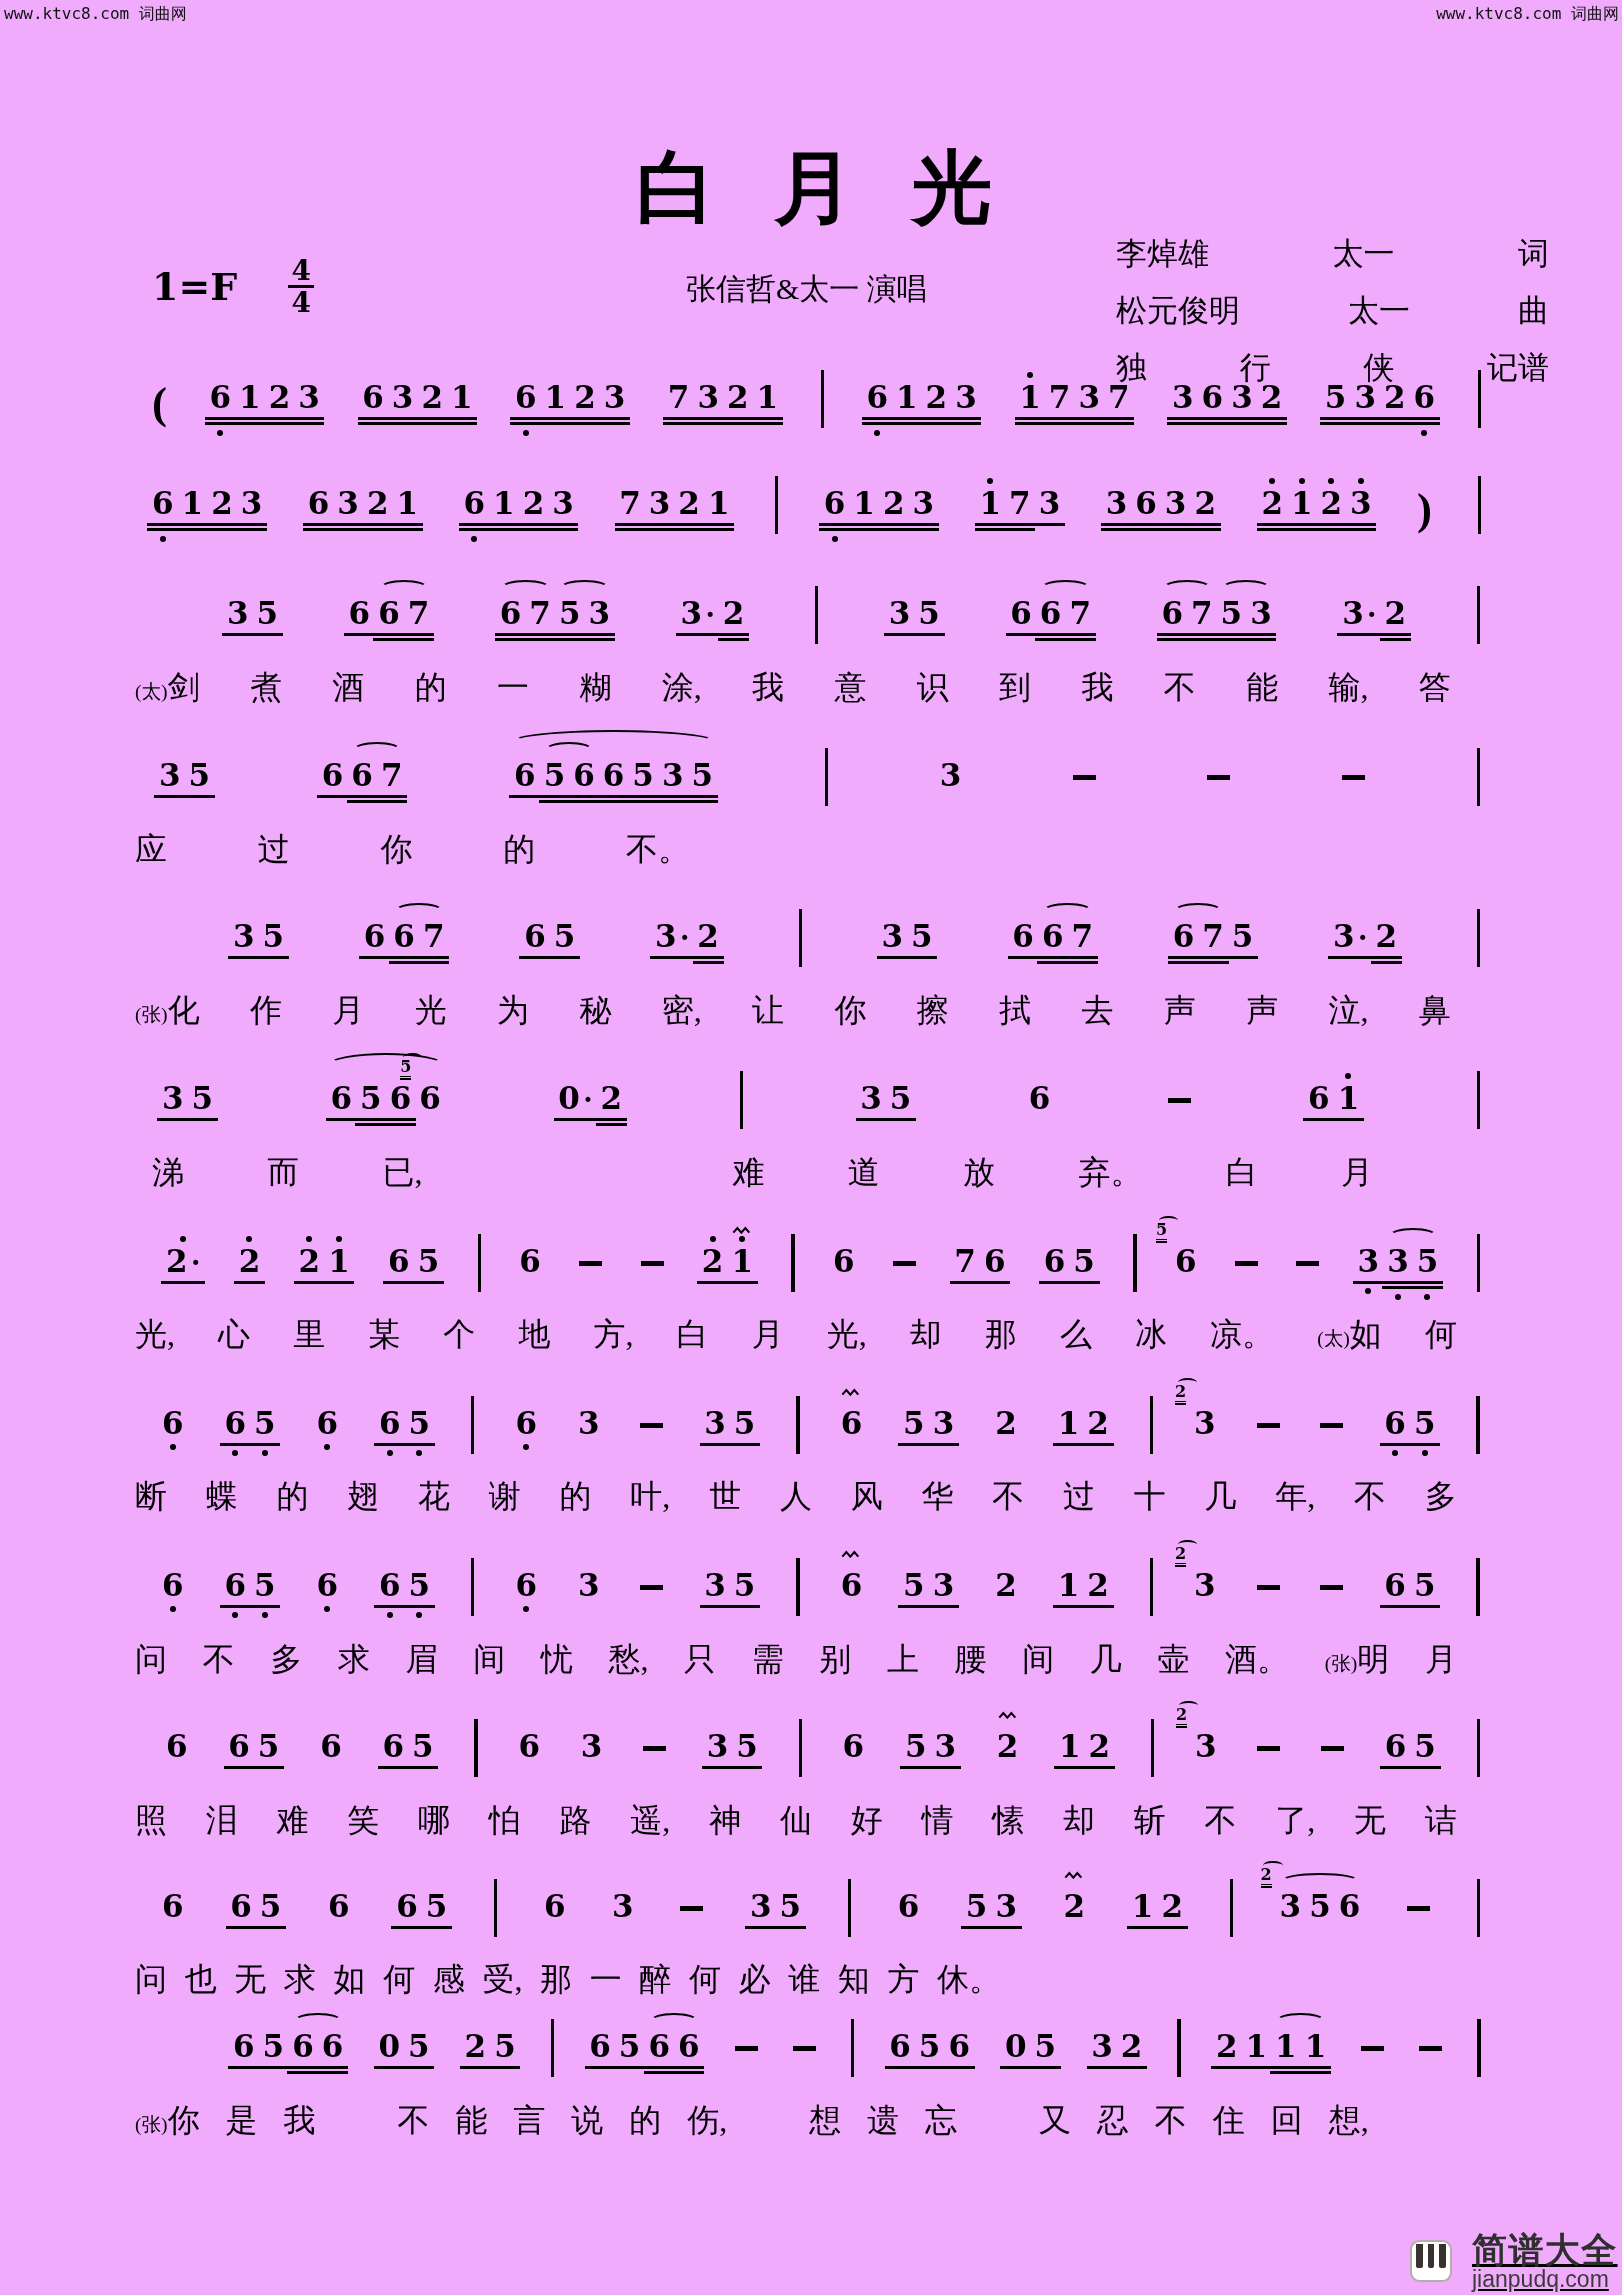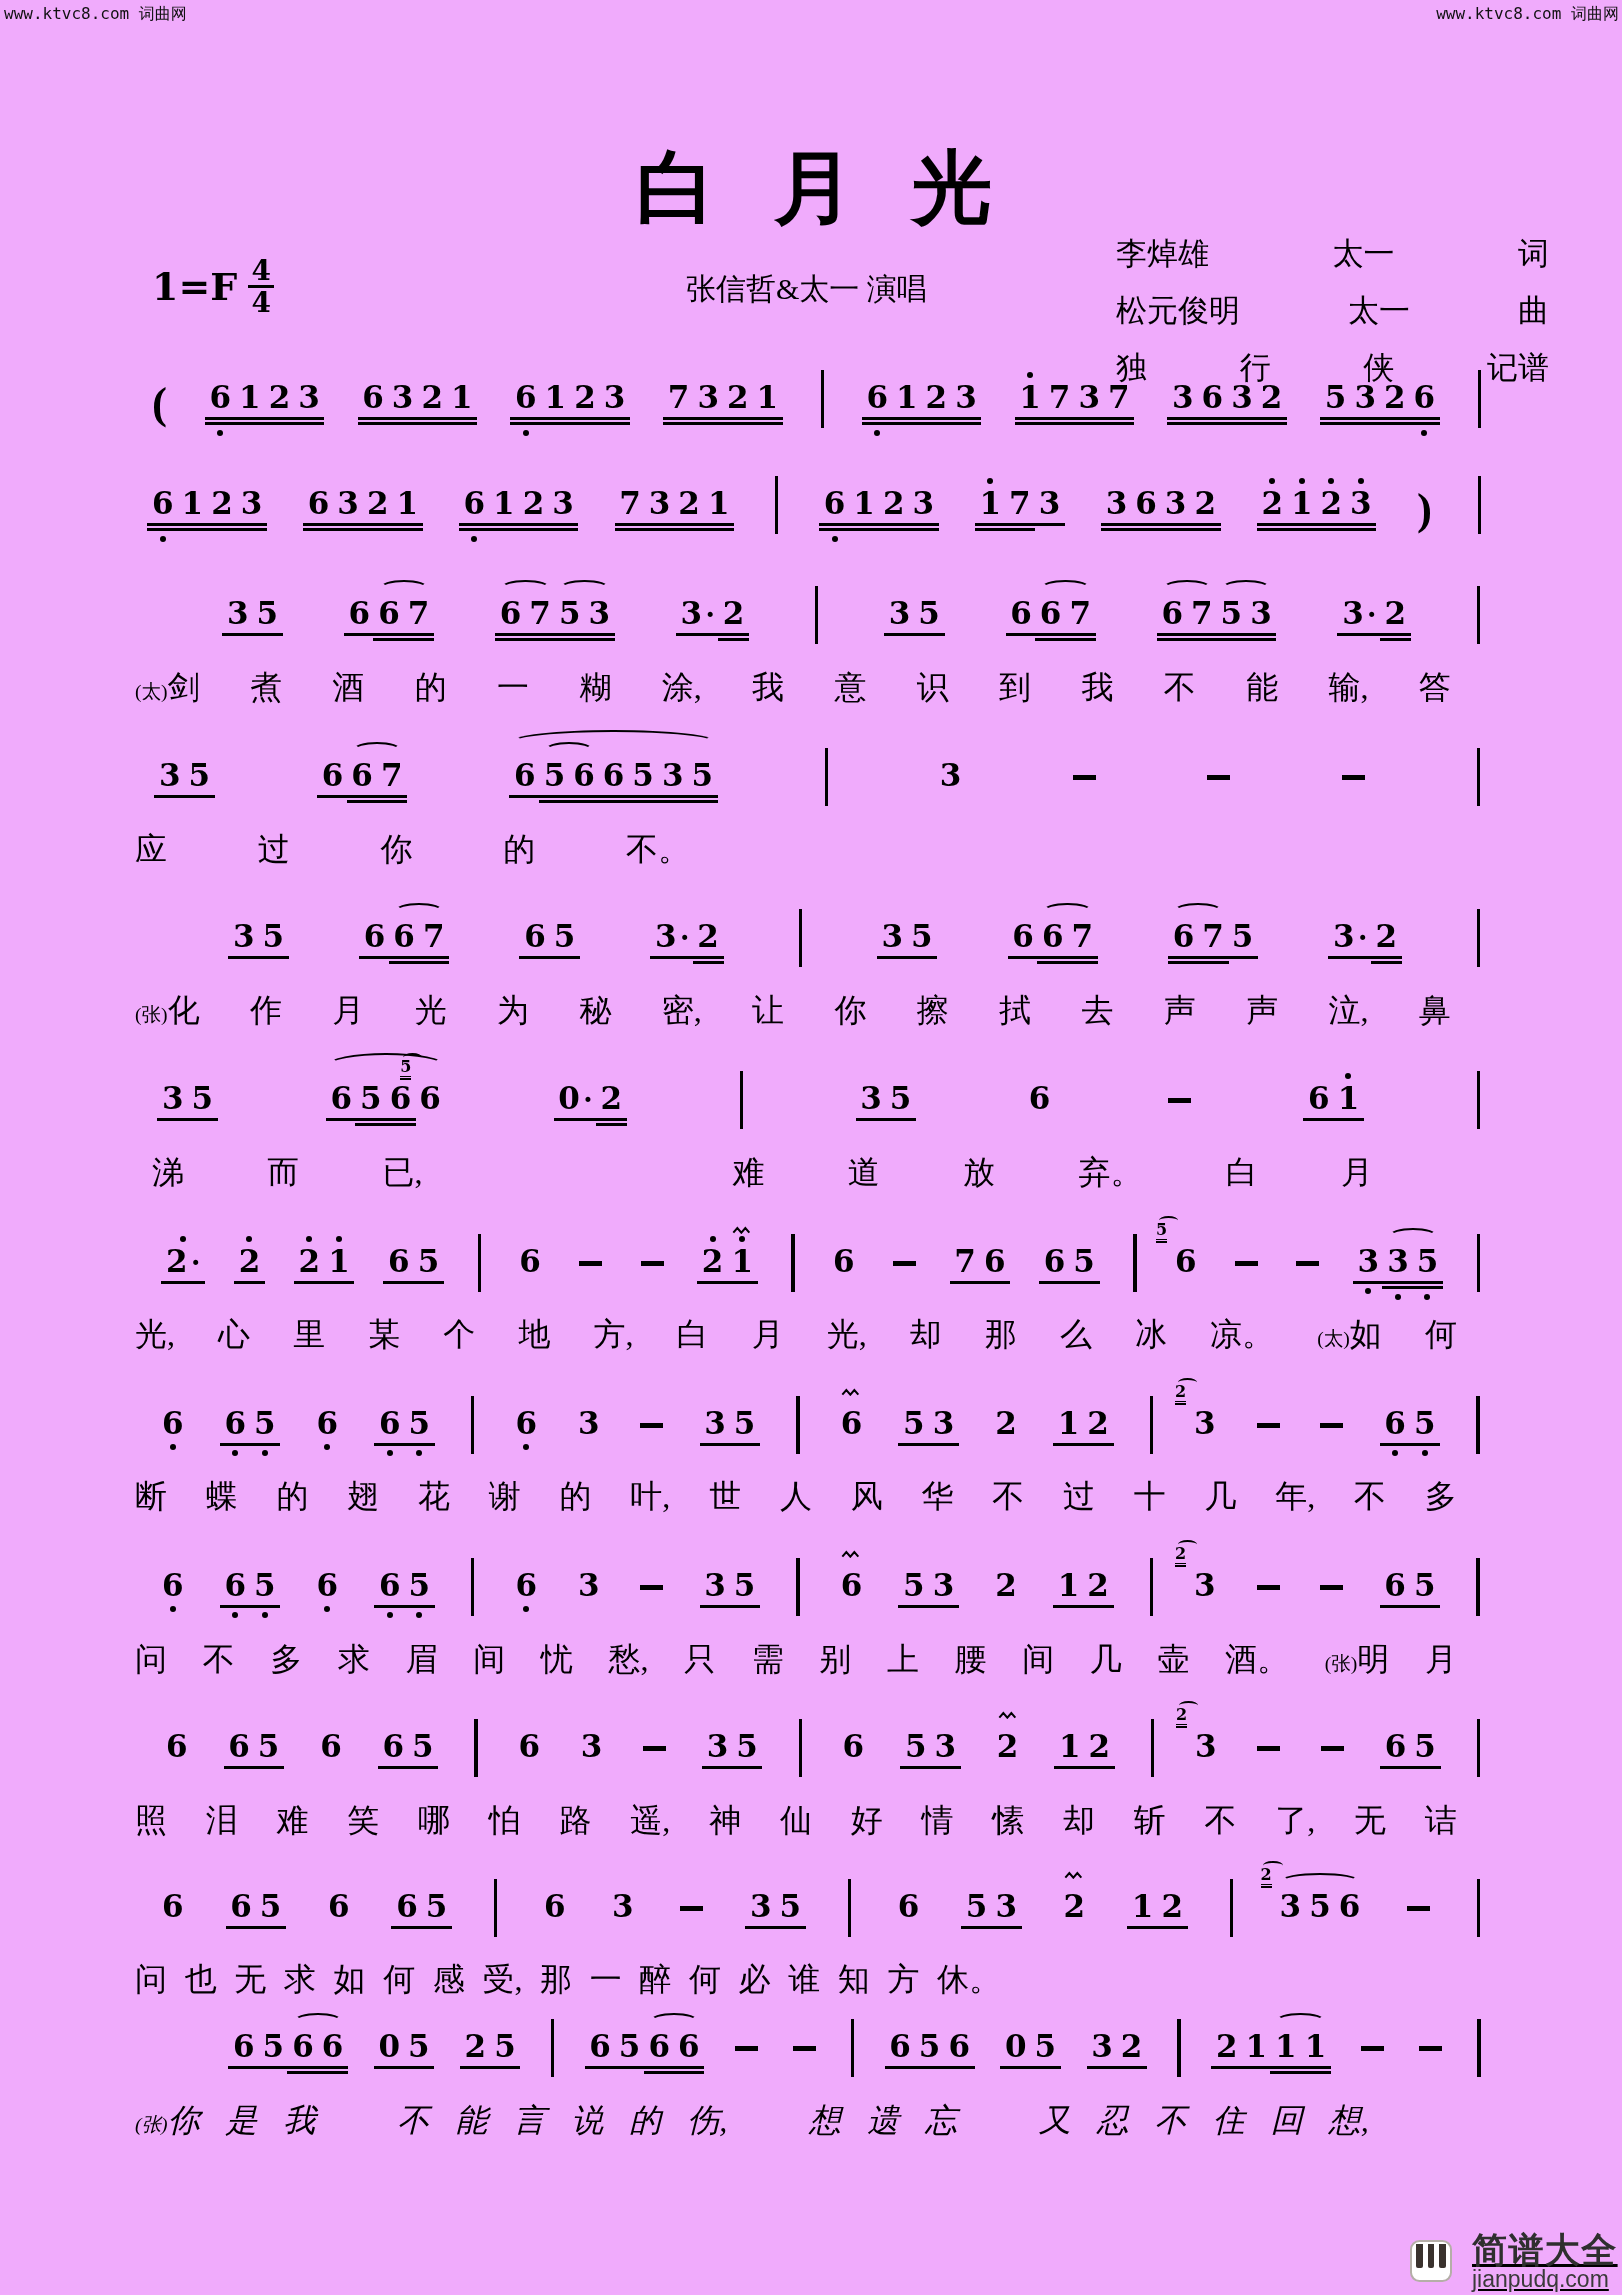--- a/index.html
+++ b/index.html
@@ -4,21 +4,21 @@
 <style>
   html,body{margin:0;padding:0;background:#888;}
   #page{position:relative;width:1623px;height:2295px;background:#f0abfc;overflow:hidden;
         font-family:"Liberation Serif",serif;color:#000;}
   
   .wm{position:absolute;top:4px;font-family:"DejaVu Sans Mono",monospace;font-size:16px;color:#111;}
   #wm-l{left:4px;} #wm-r{right:4px;}
   
   .title{position:absolute;left:636px;top:135px;font-size:80px;font-weight:bold;letter-spacing:19px;white-space:nowrap;}
   .performer{position:absolute;left:686px;top:269px;font-size:30px;white-space:nowrap;}
-  .keysig{position:absolute;left:152px;top:256px;display:flex;align-items:center;font-weight:bold;}
+  .keysig{position:absolute;left:152px;top:256px;display:flex;align-items:center;font-weight:bold;gap:40px;}
   .keysig .kt{font-size:38px;font-family:"DejaVu Serif",serif;}
   .frac{display:inline-flex;flex-direction:column;align-items:center;margin-left:10.8px;font-size:28px;line-height:1.05;font-family:"DejaVu Serif",serif;}
   .frac .num{border-bottom:3.4px solid #000;padding:0 3.4px;}
   .credits{position:absolute;left:1116px;top:200px;width:433px;font-size:31px;margin-top:33px;}
   .crow{display:flex;justify-content:space-between;margin-bottom:15px;white-space:nowrap;}
   
   .noterow{position:absolute;display:flex;justify-content:space-between;align-items:flex-end;height:34px;}
   .g{display:flex;align-items:flex-end;gap:8px;position:relative;}
   .t{position:relative;display:inline-block;line-height:1;font-family:"DejaVu Serif",serif;font-weight:bold;font-size:31px;}
   .dg{display:inline-block;}
@@ -776,21 +776,21 @@
       <span class="lc">那</span>
       <span class="lc">一</span>
       <span class="lc">醉</span>
       <span class="lc">何</span>
       <span class="lc">必</span>
       <span class="lc">谁</span>
       <span class="lc">知</span>
       <span class="lc">方</span>
       <span class="lc">休。</span>
     </div>
-  <div class="lyricrow" style="top:2099px;left:135px;right:254px;font-style:italic;">
+  <div class="lyricrow" style="top:2099px;left:135px;right:254px;">
       <span class="lc"><span class="pp">(张)</span>你</span>
       <span class="lc">是</span>
       <span class="lc">我</span>
       <span class="sp"></span>
       <span class="lc">不</span>
       <span class="lc">能</span>
       <span class="lc">言</span>
       <span class="lc">说</span>
       <span class="lc">的</span>
       <span class="lc">伤,</span>

